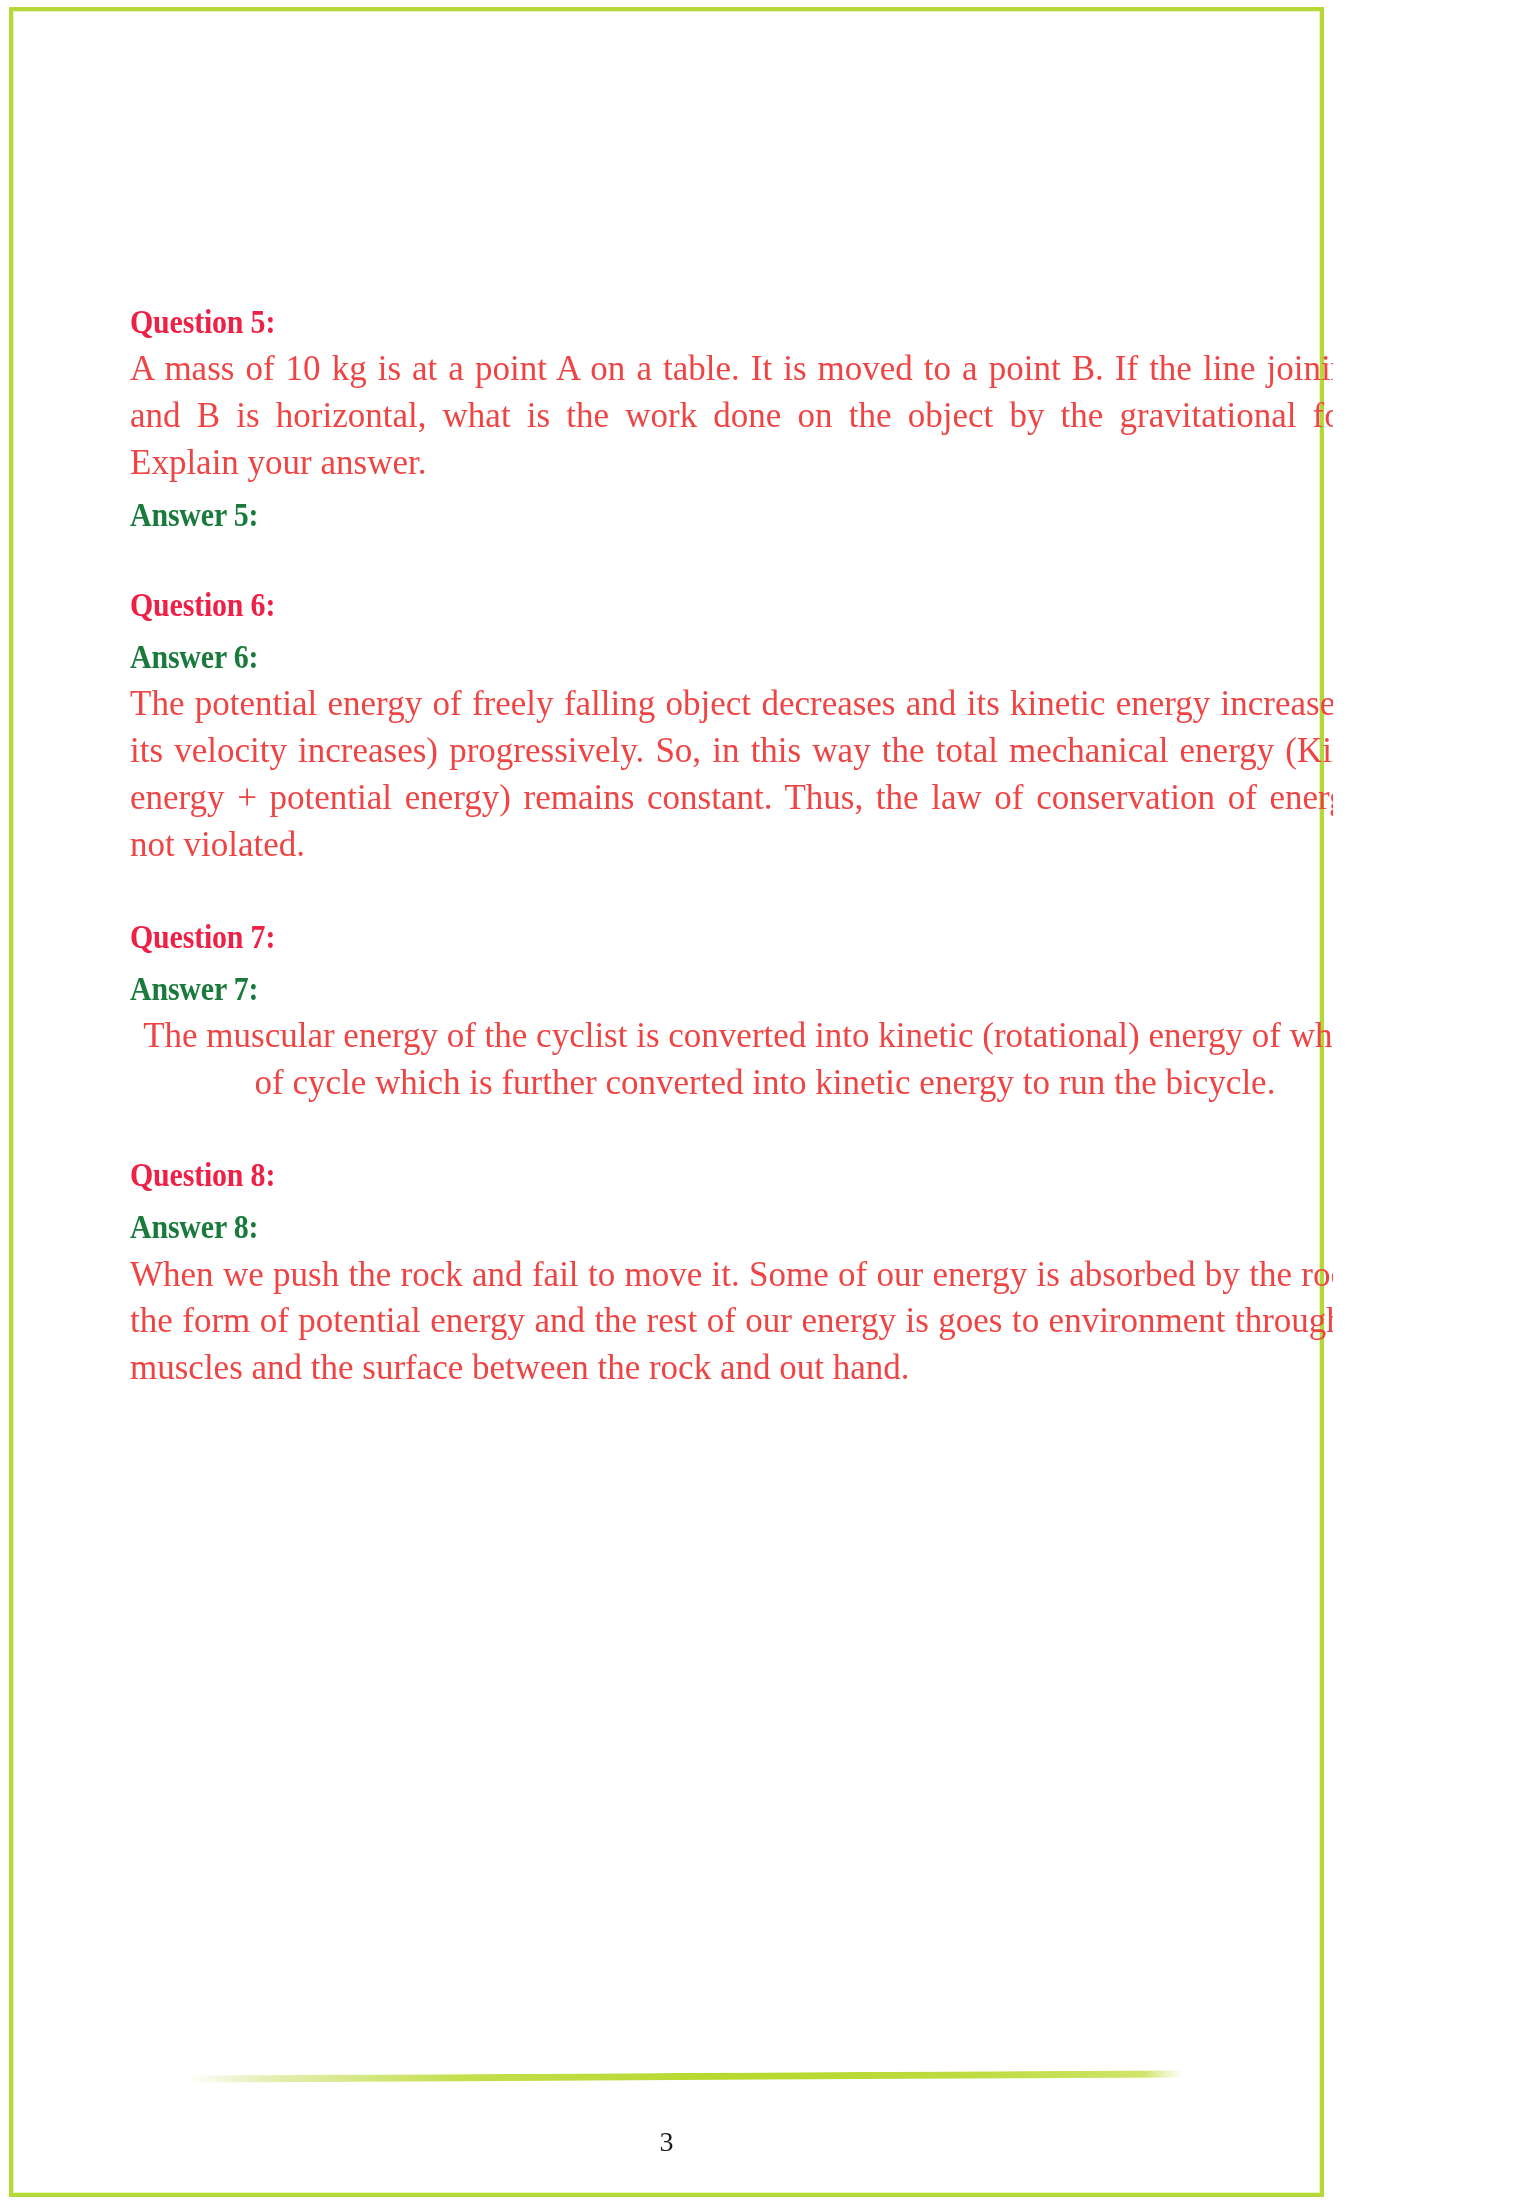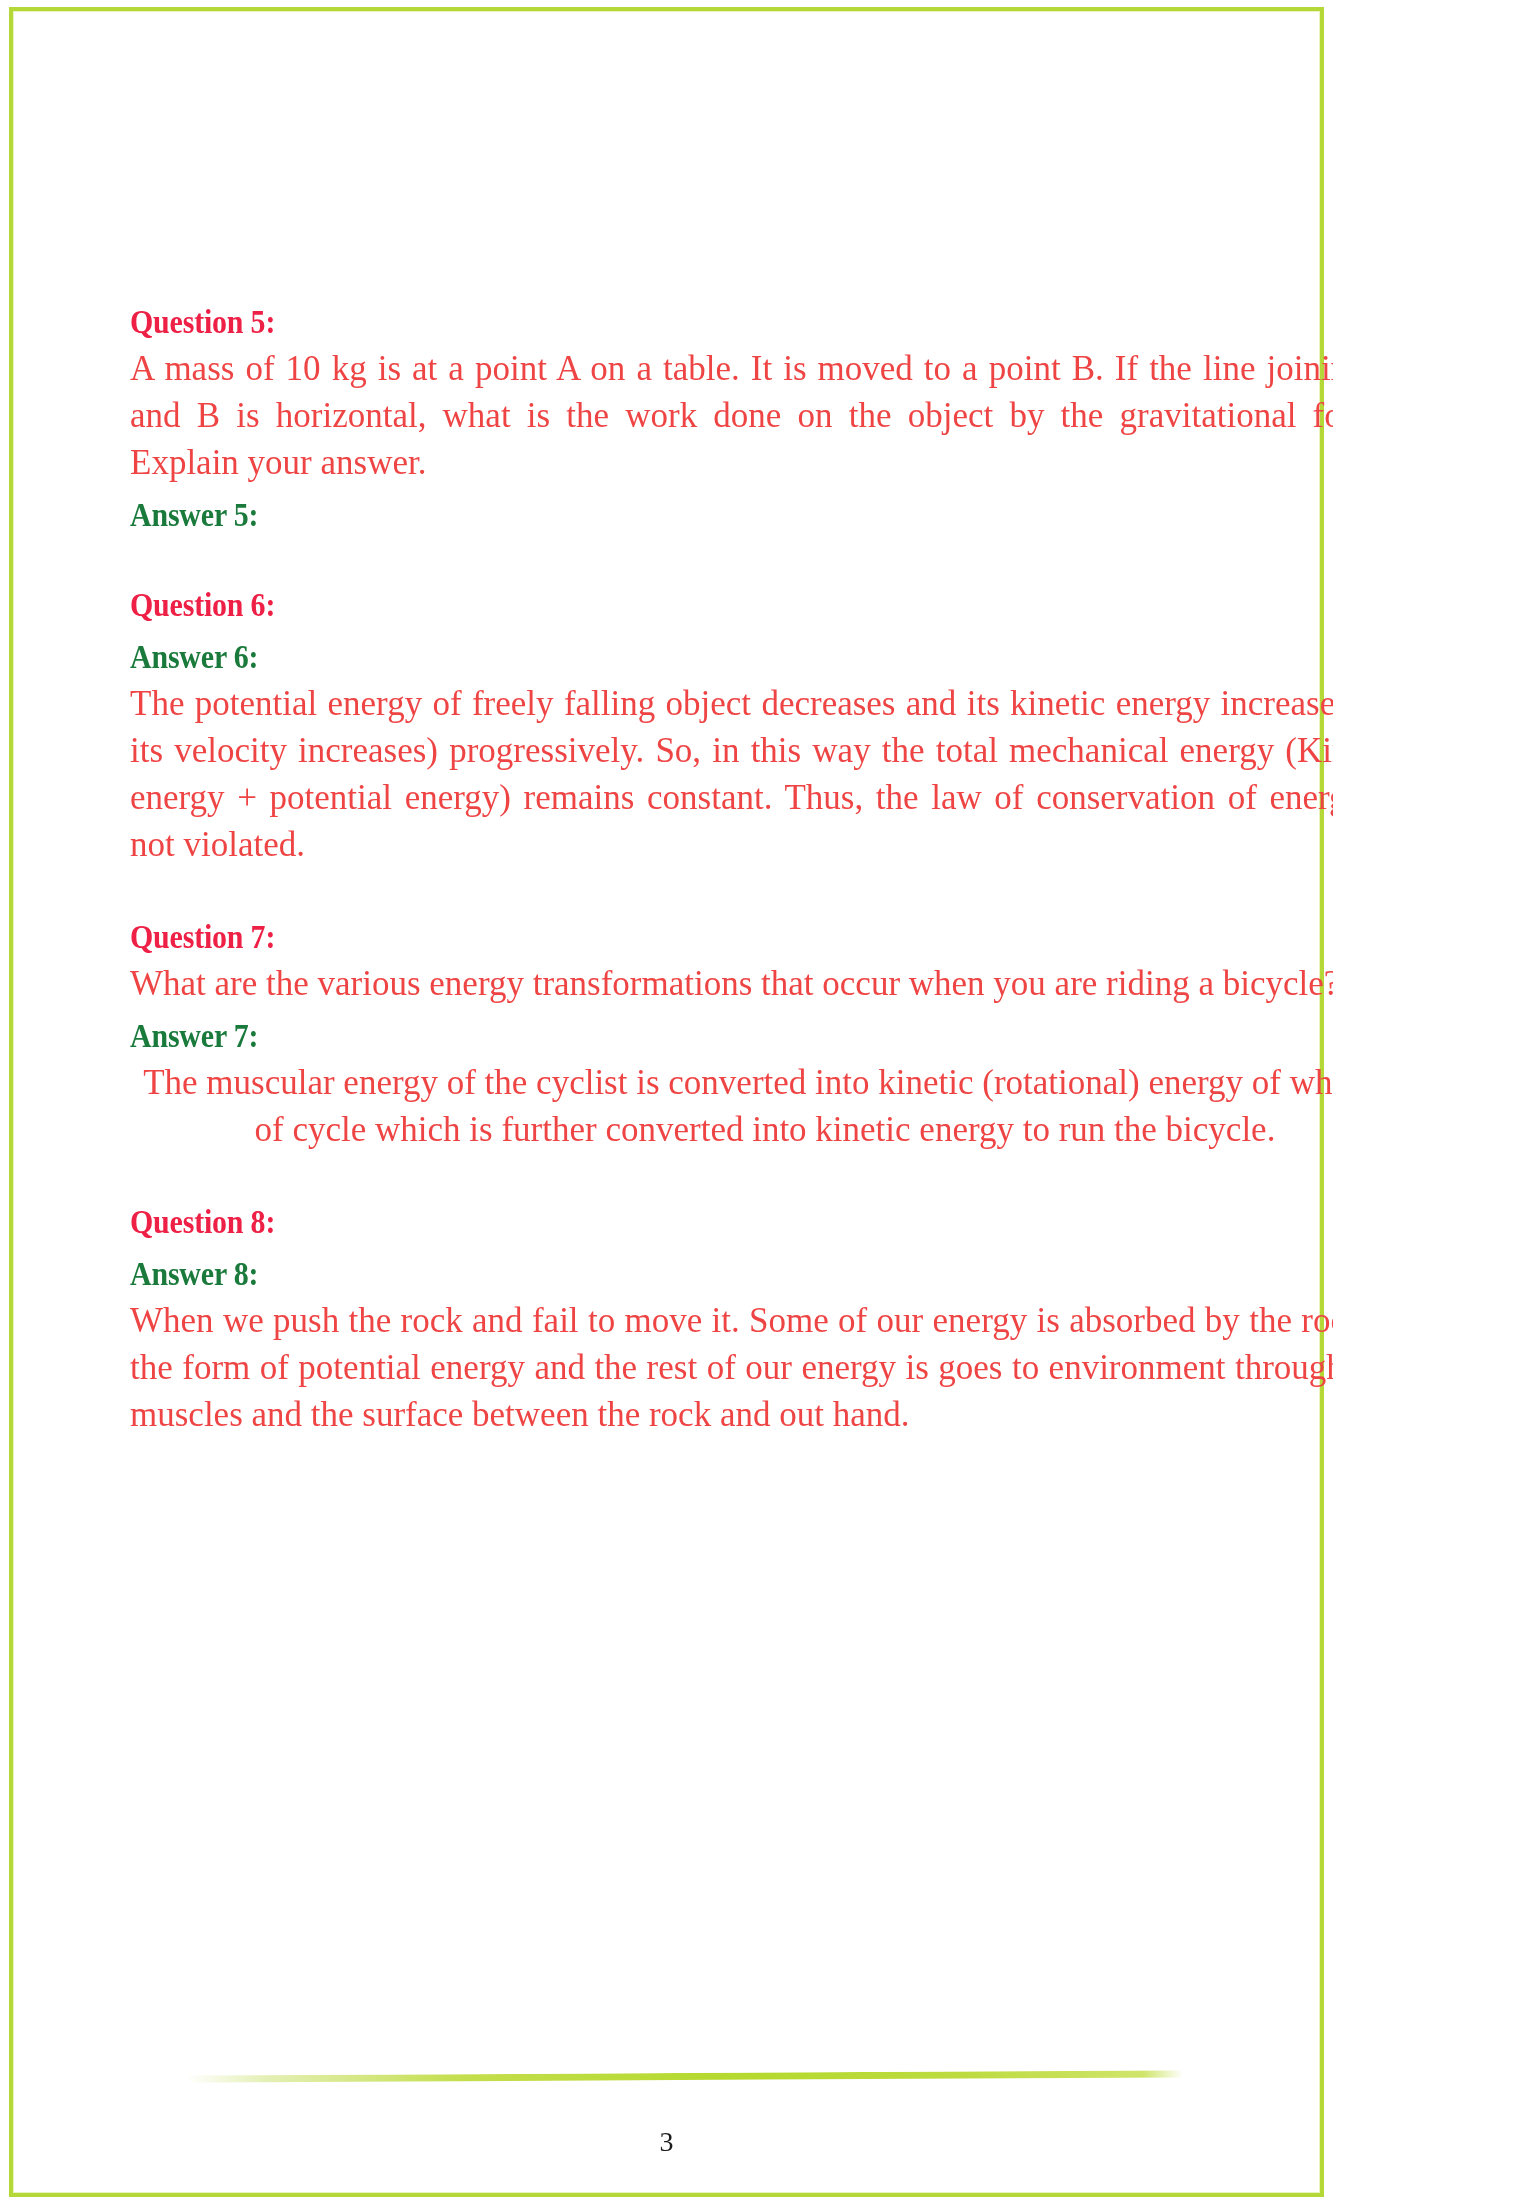--- a/index.html
+++ b/index.html
@@ -144,21 +144,20 @@
 
     <div class="qa-block">
       <p class="heading q-heading">Question 6:</p>
       <div class="gap-sm"></div>
       <p class="heading a-heading">Answer 6:</p>
       <p class="para">The potential energy of freely falling object decreases and its kinetic energy increases (as its velocity increases) progressively. So, in this way the total mechanical energy (Kinetic energy + potential energy) remains constant. Thus, the law of conservation of energy is not violated.</p>
     </div>
 
     <div class="qa-block">
       <p class="heading q-heading">Question 7:</p>
-      <p class="para">What are the various energy transformations that occur when you are riding a bicycle?</p>
       <div class="gap-sm"></div>
       <p class="heading a-heading">Answer 7:</p>
       <p class="para last-nojust">The muscular energy of the cyclist is converted into kinetic (rotational) energy of wheels of cycle which is further converted into kinetic energy to run the bicycle.</p>
     </div>
 
     <div class="qa-block">
       <p class="heading q-heading">Question 8:</p>
       <div class="gap-sm"></div>
       <p class="heading a-heading">Answer 8:</p>
       <p class="para">When we push the rock and fail to move it. Some of our energy is absorbed by the rock in the form of potential energy and the rest of our energy is goes to environment through our muscles and the surface between the rock and out hand.</p>

